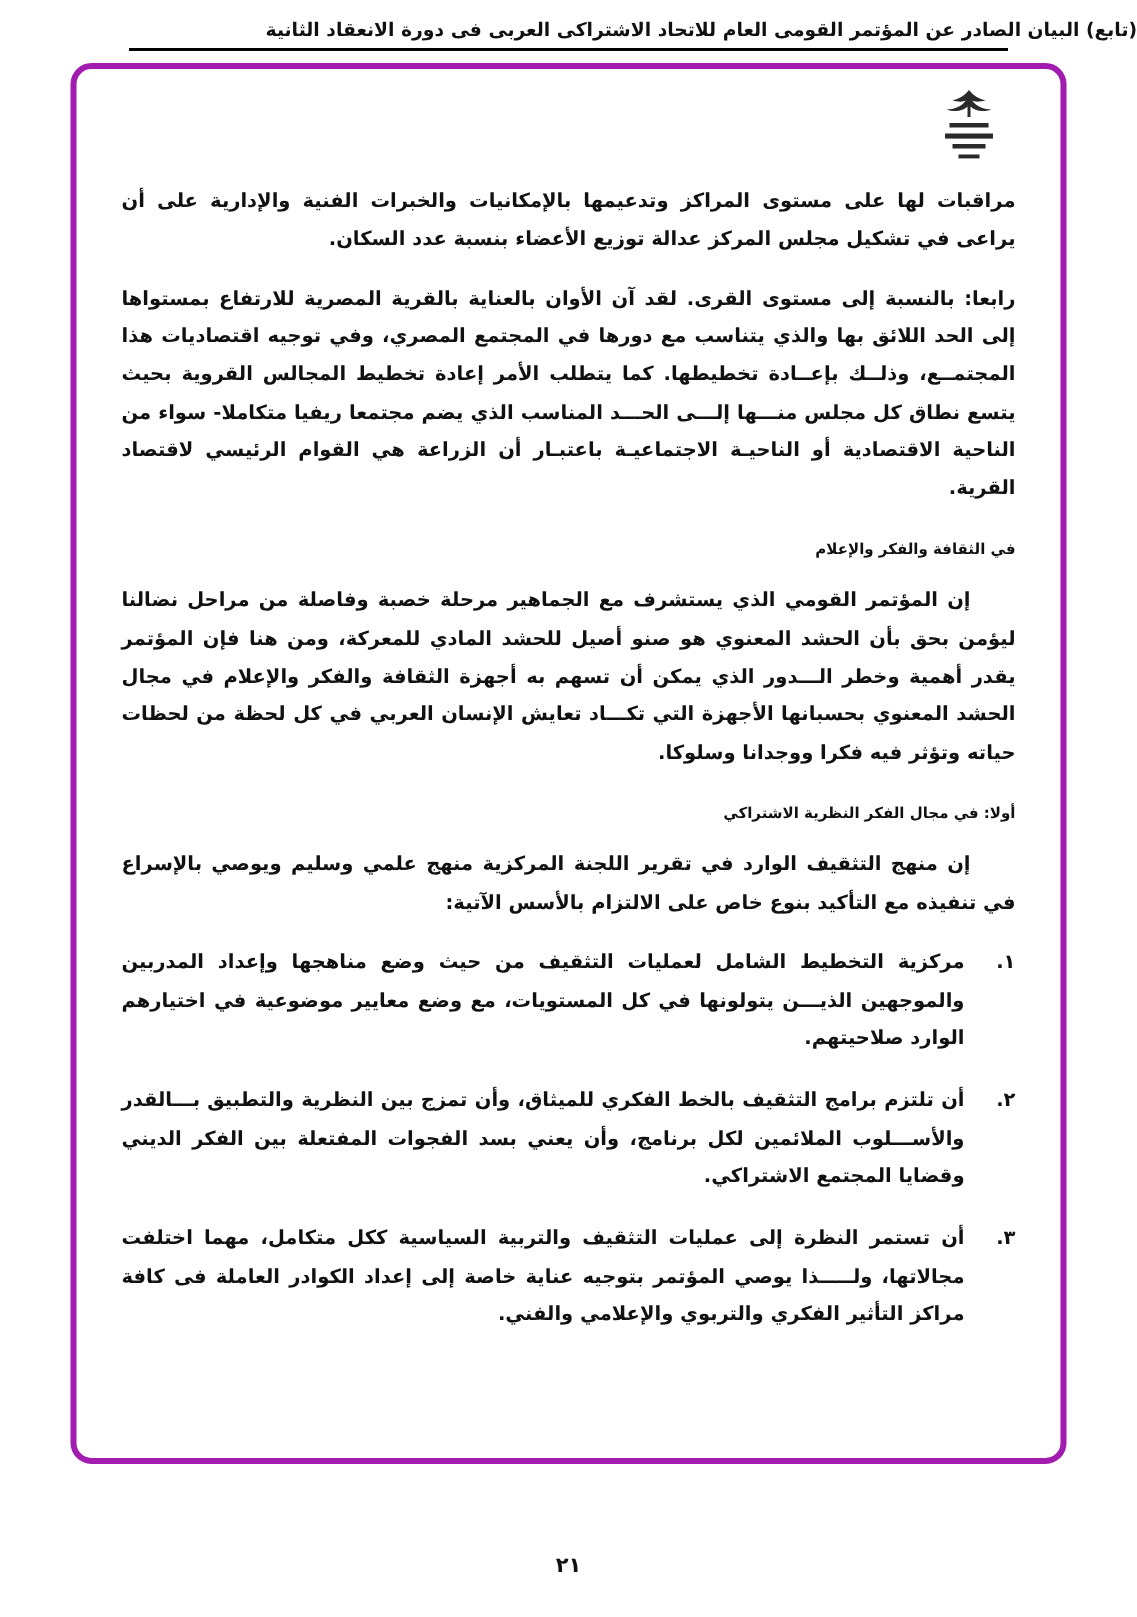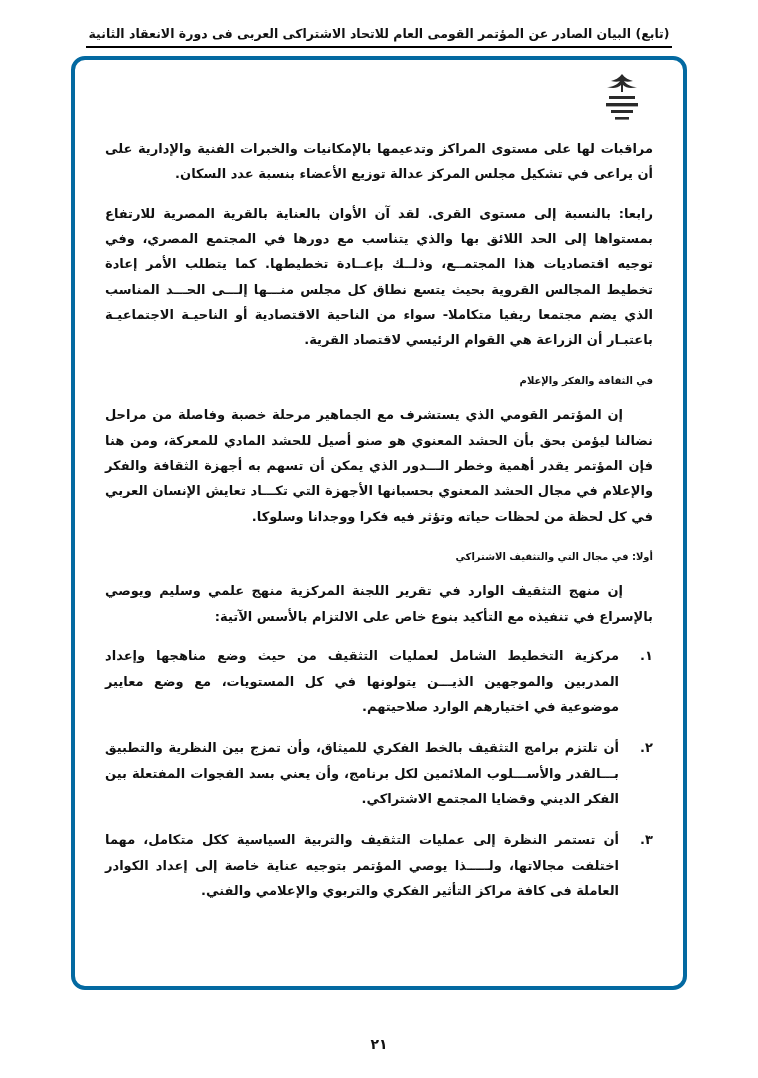--- a/index.html
+++ b/index.html
@@ -3,40 +3,40 @@
 <meta charset="utf-8">
 <style>
   html, body { margin:0; padding:0; }
   body {
     width:758px; height:1078px;
     background:#ffffff;
     position:relative;
     font-family:"DejaVu Sans", sans-serif;
     color:#111;
   }
-  .page-header { padding-top:26px; text-align:center; }
+  .page-header { padding-top:12px; text-align:right; }
   .page-header .title {
     direction:rtl;
     font-weight:bold;
     font-size:12.5px;
     letter-spacing:0.2px;
   }
   .header-rule {
     width:586px;
     margin:5px auto 0;
     border-bottom:2px solid #000;
     height:0;
   }
   .green-box {
     position:relative;
     box-sizing:border-box;
-    width:616px;
+    width:664px;
     height:934px;
     margin:8px auto 0;
-    border:4px solid #0369a1;
+    border:4px solid #a21caf;
     border-radius:14px;
     padding:20px 30px 26px 30px;
     overflow:hidden;
     background:#fff;
   }
   .emblem {
     position:absolute;
     top:12px;
     right:38px;
     width:46px;
@@ -103,21 +103,21 @@
 
     <p class="para first">مراقبات لها على مستوى المراكز وتدعيمها بالإمكانيات والخبرات الفنية والإدارية على أن يراعى في تشكيل مجلس المركز عدالة توزيع الأعضاء بنسبة عدد السكان.</p>
 
     <p class="para">رابعا: بالنسبة إلى مستوى القرى. لقد آن الأوان بالعناية بالقرية المصرية للارتفاع بمستواها إلى الحد اللائق بها والذي يتناسب مع دورها في المجتمع المصري، وفي توجيه اقتصاديات هذا المجتمــع، وذلــك بإعــادة تخطيطها. كما يتطلب الأمر إعادة تخطيط المجالس القروية بحيث يتسع نطاق كل مجلس منـــها إلـــى الحـــد المناسب الذي يضم مجتمعا ريفيا متكاملا- سواء من الناحية الاقتصادية أو الناحيـة الاجتماعيـة باعتبـار أن الزراعة هي القوام الرئيسي لاقتصاد القرية.</p>
 
     <p class="heading">في الثقافة والفكر والإعلام</p>
 
     <p class="para indent">إن المؤتمر القومي الذي يستشرف مع الجماهير مرحلة خصبة وفاصلة من مراحل نضالنا ليؤمن بحق بأن الحشد المعنوي هو صنو أصيل للحشد المادي للمعركة، ومن هنا فإن المؤتمر يقدر أهمية وخطر الـــدور الذي يمكن أن تسهم به أجهزة الثقافة والفكر والإعلام في مجال الحشد المعنوي بحسبانها الأجهزة التي تكـــاد تعايش الإنسان العربي في كل لحظة من لحظات حياته وتؤثر فيه فكرا ووجدانا وسلوكا.</p>
 
 
-    <p class="heading">أولا: في مجال التي والتثقيف الاشتراكي</p>
+    <p class="heading">أولا: في مجال الفكر النظرية الاشتراكي</p>
 
     <p class="para indent">إن منهج التثقيف الوارد في تقرير اللجنة المركزية منهج علمي وسليم ويوصي بالإسراع في تنفيذه مع التأكيد بنوع خاص على الالتزام بالأسس الآتية:</p>
 
     <div class="list">
 
       <div class="list-item">
         <span class="list-num">١.</span>
         <span class="list-text">مركزية التخطيط الشامل لعمليات التثقيف من حيث وضع مناهجها وإعداد المدربين والموجهين الذيـــن يتولونها في كل المستويات، مع وضع معايير موضوعية في اختيارهم الوارد صلاحيتهم.</span>
       </div>
 

